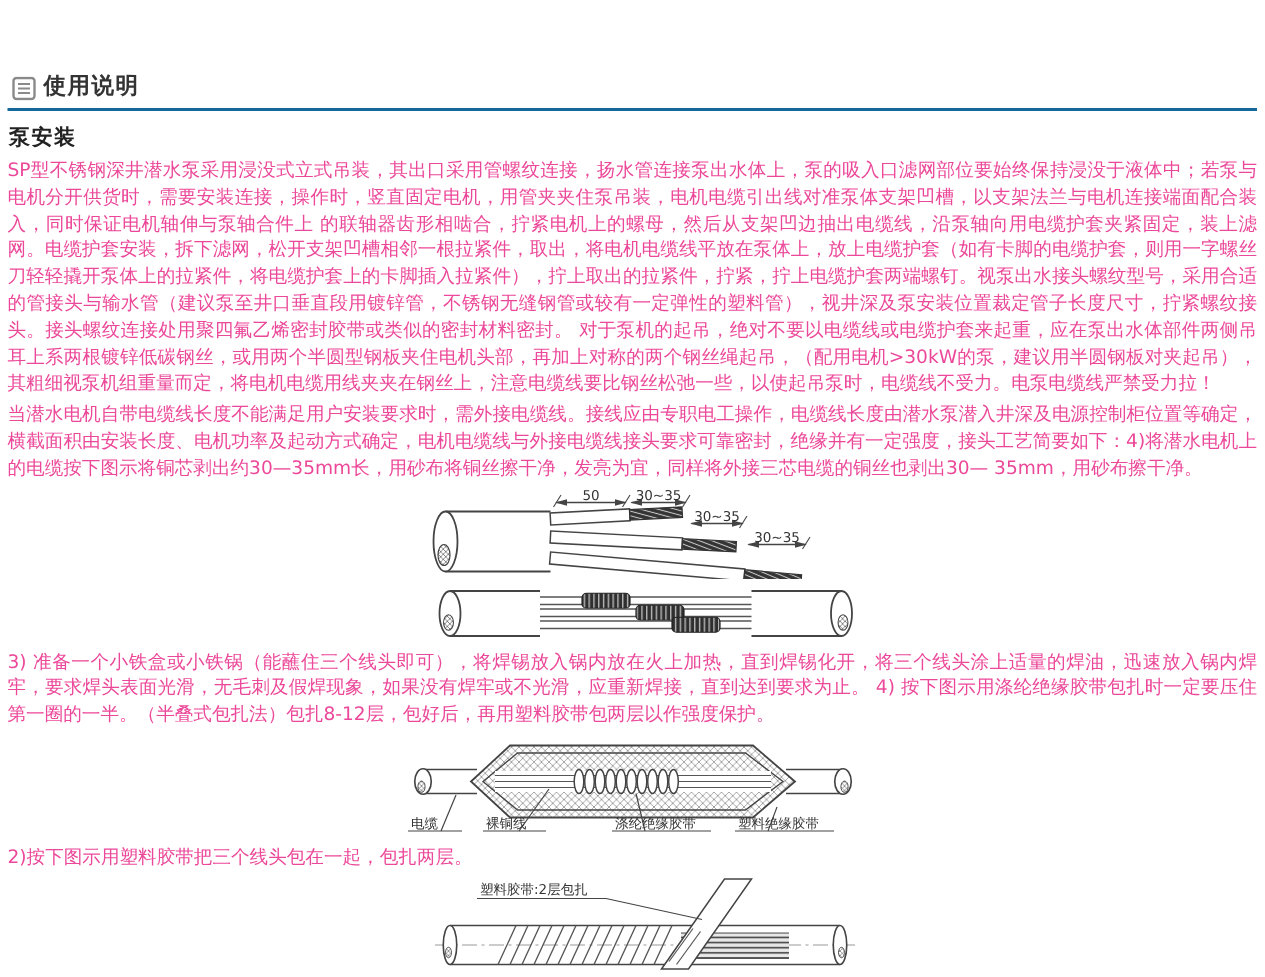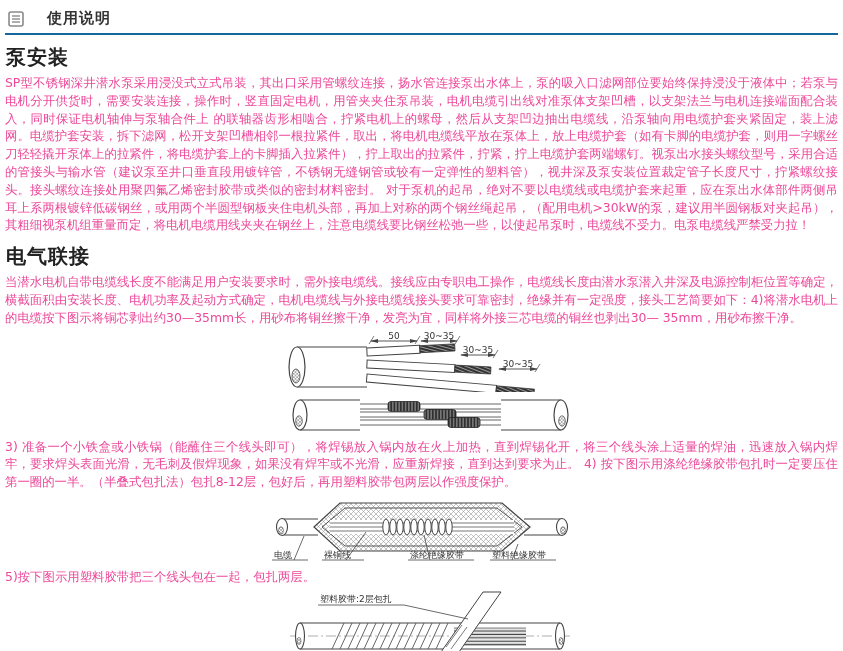--- a/index.html
+++ b/index.html
@@ -4,27 +4,27 @@
 <style>
   html,body{margin:0;padding:0;background:#fff;}
   body{
     width:843px;
     font-family:"DejaVu Sans","Liberation Sans",sans-serif;
     color:#4d4d4d;
     -webkit-font-smoothing:antialiased;
   }
   .page{padding:6px 5px 8px 5px;}
   
-  .header{display:flex;align-items:center;gap:23px;padding:3px 0 5px 3px;}
+  .header{display:flex;align-items:flex-end;gap:5px;padding:3px 0 5px 3px;margin-top:39px;}
   .doc-icon{flex:0 0 auto;display:block;}
   .page-title{font-weight:bold;font-size:15px;color:#333;letter-spacing:1px;}
   .divider{border:none;border-top:2px solid #16689c;margin:0 0 2px 0;}
   
   .section-heading{
-    font-size:20px;font-weight:bold;color:#222;
+    font-size:14px;font-weight:bold;color:#222;
     margin:9px 0 3px 1px;letter-spacing:1px;
   }
   
   .body-text{
     font-size:12.4px;line-height:17.8px;text-align:justify;
     margin:3px 0 3px 0;color:#ec4899;
   }
   
   .figure{display:flex;justify-content:center;margin:1px 0;}
   .figure svg{display:block;}
@@ -43,21 +43,20 @@
       <line x1="4" y1="8" x2="12" y2="8" stroke="#8a8a8a" stroke-width="1.4"></line>
       <line x1="4" y1="11" x2="12" y2="11" stroke="#8a8a8a" stroke-width="1.4"></line>
     </svg>
     <span class="page-title">使用说明</span>
   </div>
   <hr class="divider">
 
   <div class="section-heading">泵安装</div>
   <p class="body-text">SP型不锈钢深井潜水泵采用浸没式立式吊装，其出口采用管螺纹连接，扬水管连接泵出水体上，泵的吸入口滤网部位要始终保持浸没于液体中；若泵与电机分开供货时，需要安装连接，操作时，竖直固定电机，用管夹夹住泵吊装，电机电缆引出线对准泵体支架凹槽，以支架法兰与电机连接端面配合装入，同时保证电机轴伸与泵轴合件上 的联轴器齿形相啮合，拧紧电机上的螺母，然后从支架凹边抽出电缆线，沿泵轴向用电缆护套夹紧固定，装上滤网。电缆护套安装，拆下滤网，松开支架凹槽相邻一根拉紧件，取出，将电机电缆线平放在泵体上，放上电缆护套（如有卡脚的电缆护套，则用一字螺丝刀轻轻撬开泵体上的拉紧件，将电缆护套上的卡脚插入拉紧件），拧上取出的拉紧件，拧紧，拧上电缆护套两端螺钉。视泵出水接头螺纹型号，采用合适的管接头与输水管（建议泵至井口垂直段用镀锌管，不锈钢无缝钢管或较有一定弹性的塑料管），视井深及泵安装位置裁定管子长度尺寸，拧紧螺纹接头。接头螺纹连接处用聚四氟乙烯密封胶带或类似的密封材料密封。 对于泵机的起吊，绝对不要以电缆线或电缆护套来起重，应在泵出水体部件两侧吊耳上系两根镀锌低碳钢丝，或用两个半圆型钢板夹住电机头部，再加上对称的两个钢丝绳起吊，（配用电机&gt;30kW的泵，建议用半圆钢板对夹起吊），其粗细视泵机组重量而定，将电机电缆用线夹夹在钢丝上，注意电缆线要比钢丝松弛一些，以使起吊泵时，电缆线不受力。电泵电缆线严禁受力拉！</p>
 
-  <div class="section-heading">电气联接</div>
   <p class="body-text">当潜水电机自带电缆线长度不能满足用户安装要求时，需外接电缆线。接线应由专职电工操作，电缆线长度由潜水泵潜入井深及电源控制柜位置等确定，横截面积由安装长度、电机功率及起动方式确定，电机电缆线与外接电缆线接头要求可靠密封，绝缘并有一定强度，接头工艺简要如下：4)将潜水电机上的电缆按下图示将铜芯剥出约30—35mm长，用砂布将铜丝擦干净，发亮为宜，同样将外接三芯电缆的铜丝也剥出30— 35mm，用砂布擦干净。</p>
 
   <div class="figure">
     <svg width="270" height="62" viewBox="0 -3 270 62">
       <defs>
         <pattern id="p1mesh" width="3.4" height="3.4" patternUnits="userSpaceOnUse">
           <path d="M0 3.4L3.4 0M0 0L3.4 3.4" stroke="#666" stroke-width="0.5" fill="none"></path>
         </pattern>
         <pattern id="p1str" width="6" height="3" patternUnits="userSpaceOnUse" patternTransform="rotate(18)">
           <rect width="6" height="3" fill="#333"></rect>
@@ -199,21 +198,21 @@
       <text x="58" y="64" font-size="9">裸铜线</text>
       <line x1="158" y1="41" x2="164" y2="66" stroke="#444" stroke-width="0.8"></line>
       <line x1="142" y1="66" x2="208" y2="66" stroke="#444" stroke-width="0.8"></line>
       <text x="144" y="64" font-size="9">涤纶绝缘胶带</text>
       <line x1="252" y1="50" x2="246" y2="66" stroke="#444" stroke-width="0.8"></line>
       <line x1="224" y1="66" x2="290" y2="66" stroke="#444" stroke-width="0.8"></line>
       <text x="226" y="64" font-size="9">塑料绝缘胶带</text>
     </svg>
   </div>
 
-  <p class="body-text">5)按下图示用塑料胶带把三个线头包在一起，包扎两层。</p>
+  <p class="body-text">2)按下图示用塑料胶带把三个线头包在一起，包扎两层。</p>
 
   <div class="figure fig-offset">
     <svg width="282" height="72" viewBox="0 0 282 72">
       <defs>
         <pattern id="p4mesh" width="3" height="3" patternUnits="userSpaceOnUse">
           <path d="M0 3L3 0M0 0L3 3" stroke="#666" stroke-width="0.45" fill="none"></path>
         </pattern>
         <pattern id="p4w" width="4" height="3.4" patternUnits="userSpaceOnUse">
           <rect width="4" height="3.4" fill="#e8e8e8"></rect>
           <line x1="0" y1="1.2" x2="4" y2="1.2" stroke="#444" stroke-width="1.1"></line>

